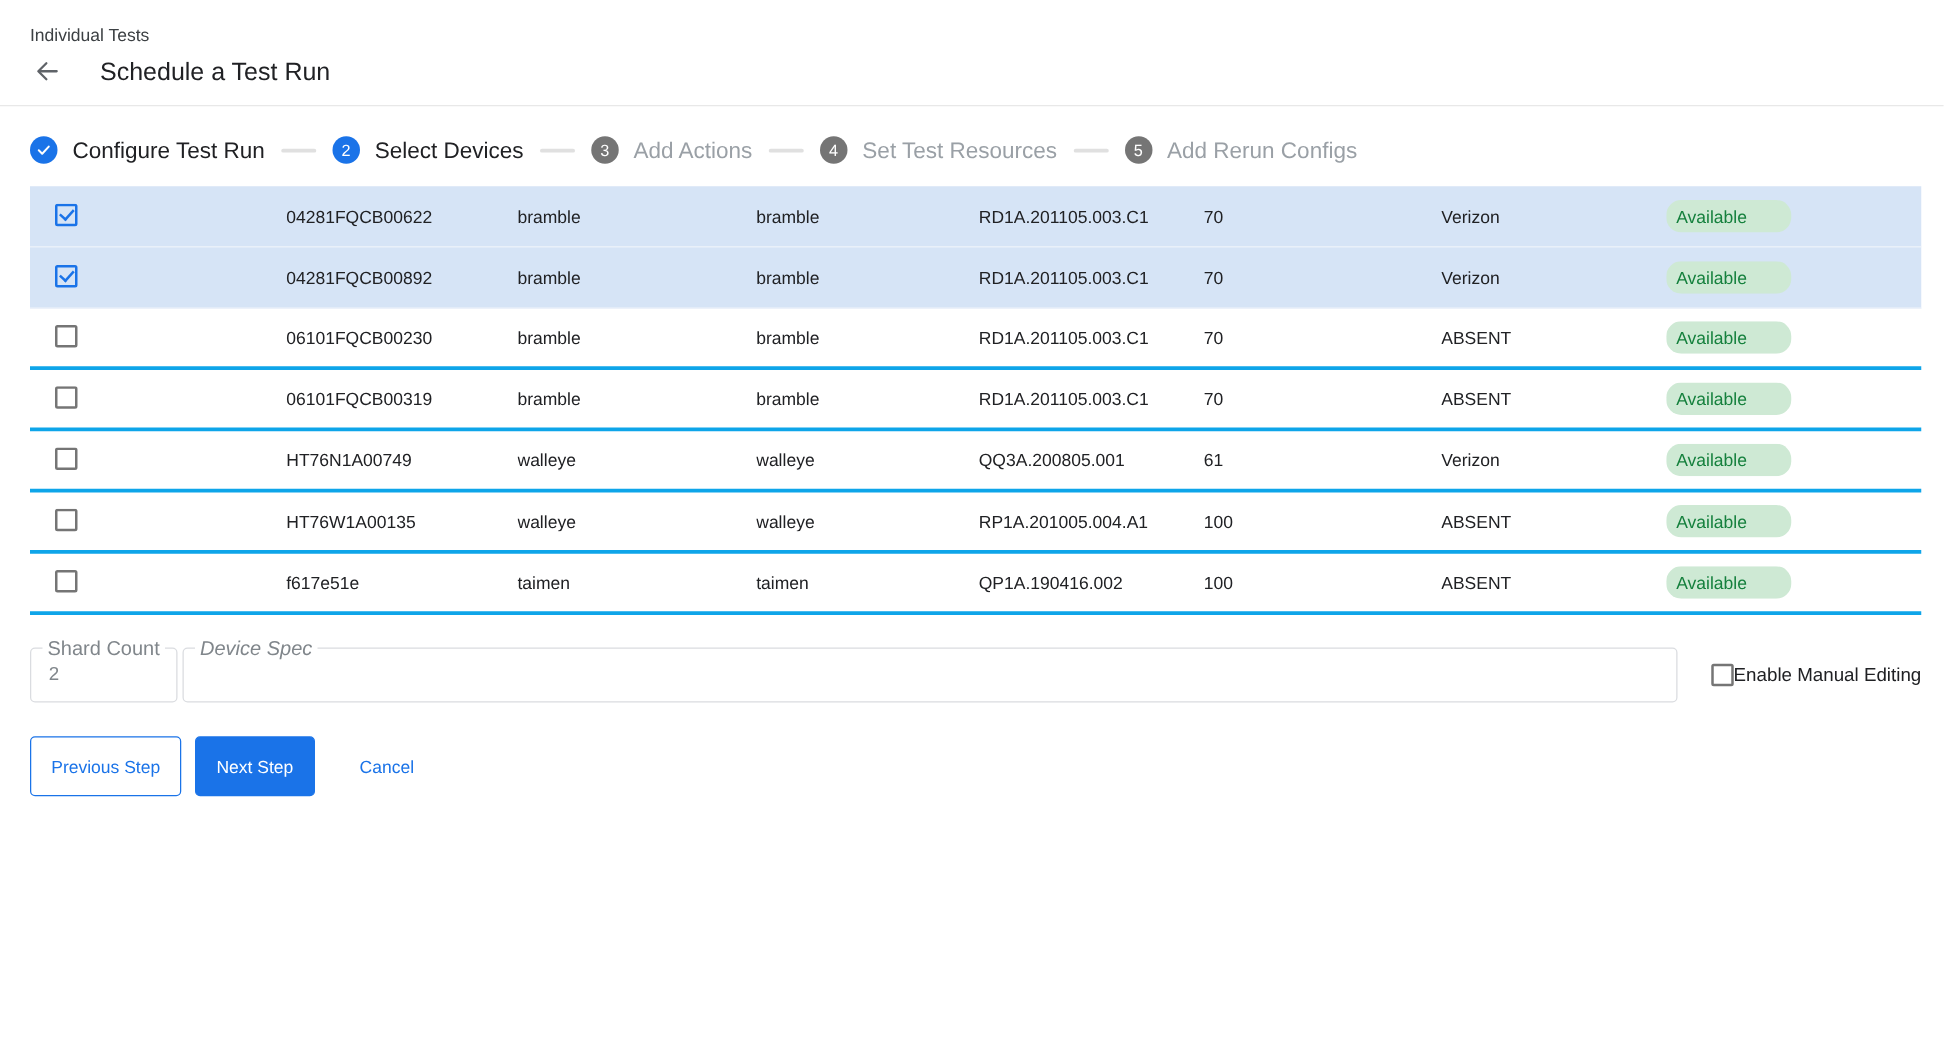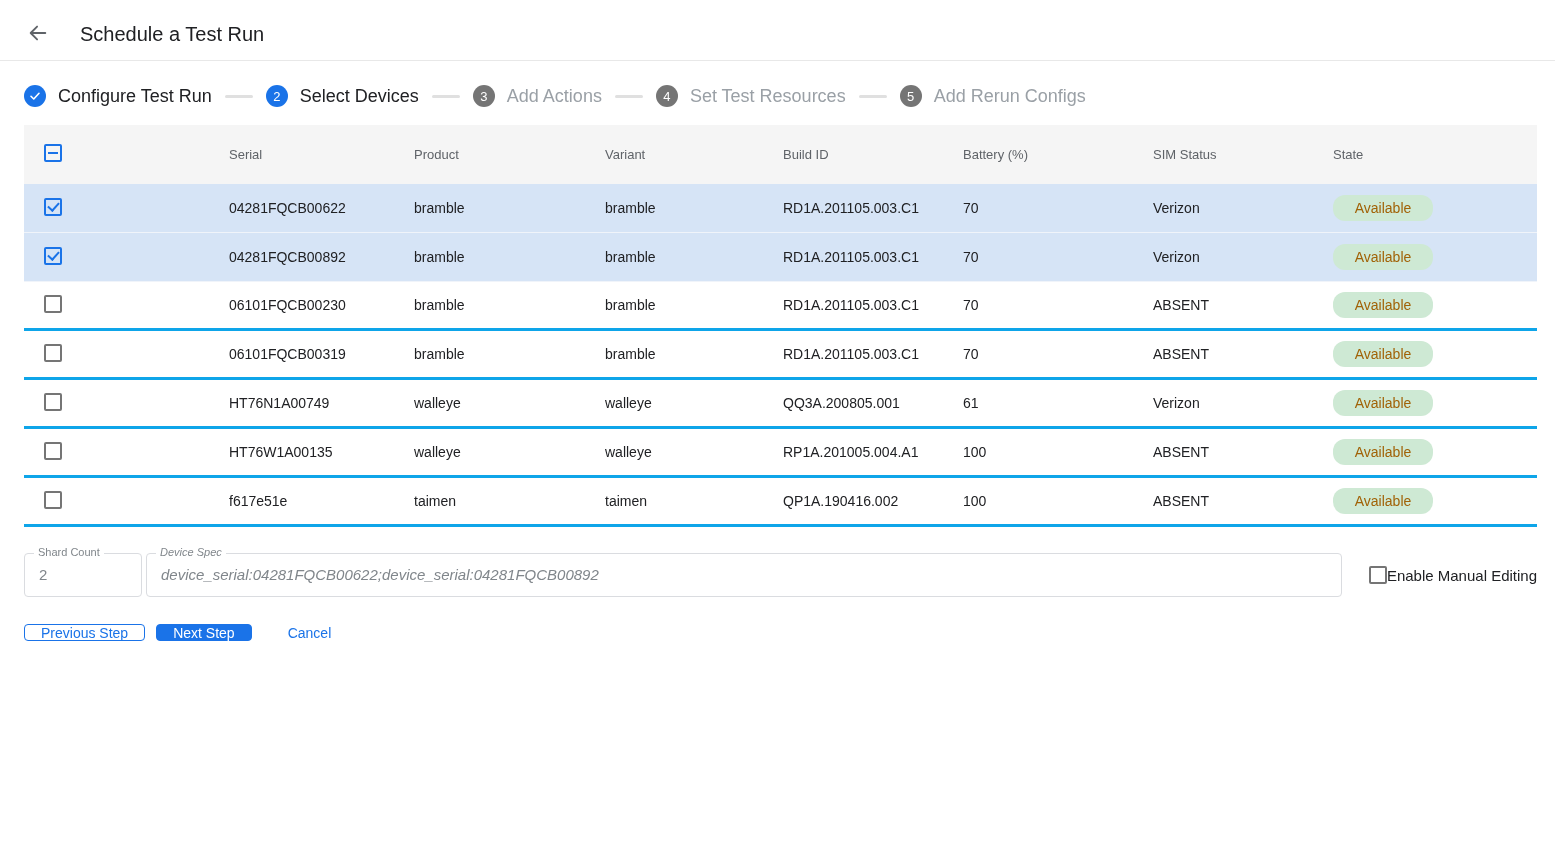--- a/index.html
+++ b/index.html
@@ -77,58 +77,59 @@
     width: 5px; height: 9px;
     border-right: 2px solid var(--primary); border-bottom: 2px solid var(--primary);
     transform: rotate(42deg);
   }
   .cbx.indeterminate::after {
     content: ""; position: absolute; left: 2px; top: 6px;
     width: 10px; height: 2px; background: var(--primary);
   }
 
   .badge {
-    display: inline-block; min-width: 100px; text-align: center;
+    display: inline-block; min-width: 100px; 
     background: var(--badge-bg); border-radius: 12px;
-    padding: 5px 8px; font-size: 14px; color: #a16207;
+    padding: 5px 8px; font-size: 14px; color: #15803d;
   }
 
   
   .form-row { display: flex; align-items: center; margin: 26px 18px 0 24px; }
   .field {
     position: relative; border: 1px solid #dadce0; border-radius: 4px;
     height: 44px; background: #fff;
   }
   .field-label {
     position: absolute; top: -8px; left: 9px; background: #fff;
-    padding: 0 4px; font-size: 11px; color: var(--muted); white-space: nowrap;
+    padding: 0 4px; font-size: 16px; color: var(--muted); white-space: nowrap;
   }
   .field-value {
     padding: 12px 14px 0 14px; font-size: 15px; color: var(--muted);
     white-space: nowrap; overflow: hidden;
   }
   .field.shard { width: 118px; flex: none; }
   .field.spec { flex: 1; margin-left: 4px; font-style: italic; }
   .manual-edit { display: flex; align-items: center; margin-left: 27px; flex: none; cursor: pointer; }
   .manual-edit-label { font-size: 15px; color: #202124; white-space: nowrap; }
 
   
   .actions { display: flex; align-items: center; margin: 27px 0 0 24px; }
   .btn {
     font-family: inherit; font-size: 14px; font-weight: 500;
-    border-radius: 4px; height: 17px; padding: 0 16px; cursor: pointer;
+    border-radius: 4px; height: 48px; padding: 0 16px; cursor: pointer;
   }
   .btn-outline { background: #fff; border: 1px solid var(--primary); color: var(--primary); }
   .btn-filled { background: var(--primary); border: 1px solid var(--primary); color: #fff; margin-left: 11px; }
   .btn-text { background: none; border: none; color: var(--primary); margin-left: 20px; }
 </style>
 </head>
 <body>
 
 <div class="page-header">
+  <div class="breadcrumb">Individual Tests</div>
   <div class="title-row">
     <button class="back-btn">
       <span>
         <svg width="22" height="22" viewBox="0 0 24 24" fill="none" stroke-width="2" stroke-linecap="round" stroke-linejoin="round">
           <line x1="20" y1="12" x2="5" y2="12"></line>
           <polyline points="11 5 4 12 11 19"></polyline>
         </svg>
       </span>
     </button>
     <h1 class="page-title">Schedule a Test Run</h1>
@@ -166,32 +167,20 @@
   </div>
   <span class="step-connector"></span>
 
   <div class="step pending">
     <span class="step-circle">5</span>
     <span class="step-label">Add Rerun Configs</span>
   </div>
 </div>
 
 <div class="device-table">
-  <div class="t-row t-head">
-    <div class="cell cb-cell">
-      <span class="cbx indeterminate"></span>
-    </div>
-    <div class="cell">Serial</div>
-    <div class="cell">Product</div>
-    <div class="cell">Variant</div>
-    <div class="cell">Build ID</div>
-    <div class="cell">Battery (%)</div>
-    <div class="cell">SIM Status</div>
-    <div class="cell">State</div>
-  </div>
   <div class="t-body" id="table-body">
       <div class="t-row selected">
     <div class="cell cb-cell">
       <span class="cbx checked"></span>
     </div>
     <div class="cell">04281FQCB00622</div>
     <div class="cell">bramble</div>
     <div class="cell">bramble</div>
     <div class="cell">RD1A.201105.003.C1</div>
     <div class="cell">70</div>
@@ -273,21 +262,20 @@
     </div>
 </div>
 
 <div class="form-row">
   <div class="field shard">
     <span class="field-label">Shard Count</span>
     <div class="field-value">2</div>
   </div>
   <div class="field spec">
     <span class="field-label">Device Spec</span>
-    <div class="field-value">device_serial:04281FQCB00622;device_serial:04281FQCB00892</div>
   </div>
   <div class="manual-edit">
     <span class="cbx"></span>
     <span class="manual-edit-label">Enable Manual Editing</span>
   </div>
 </div>
 
 <div class="actions">
   <button class="btn btn-outline">Previous Step</button>
   <button class="btn btn-filled">Next Step</button>

